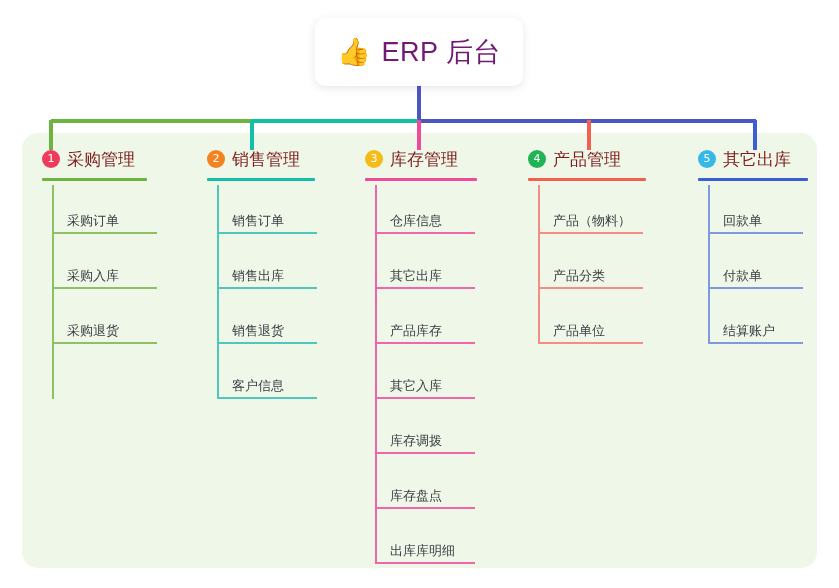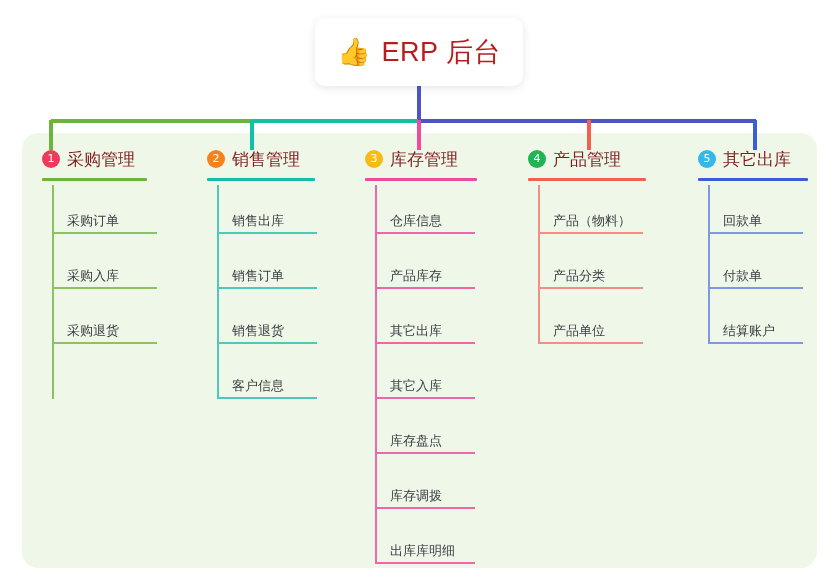--- a/index.html
+++ b/index.html
@@ -47,21 +47,21 @@
     justify-content: center;
     gap: 11px;
     box-sizing: border-box;
   }
   #root-emoji {
     font-size: 27px;
     line-height: 1;
   }
   #root-label {
     font-size: 27px;
-    color: #b91c1c;
+    color: #701a75;
     letter-spacing: 0.5px;
     white-space: nowrap;
   }
 
   
   #connectors {
     position: absolute;
     left: 0; top: 0;
     width: 839px;
     height: 588px;
@@ -184,25 +184,25 @@
       </div>
       <div class="column" style="left: 207px;">
         <div class="col-header">
           <span class="badge" style="background: rgb(245, 130, 32);">2</span>
           <span class="col-title">销售管理</span>
         </div>
         <div class="col-underline" style="background: rgb(19, 191, 166); width: 108px;"></div>
         <div class="col-body">
           <div class="spine" style="background: rgb(79, 200, 187); height: 214px;"></div>
           <div class="leaf">
+            <span class="leaf-label">销售订单</span>
+            <span class="leaf-underline" style="background: rgb(79, 200, 187); width: 100px;"></span>
+          </div>
+          <div class="leaf">
             <span class="leaf-label">销售出库</span>
-            <span class="leaf-underline" style="background: rgb(79, 200, 187); width: 100px;"></span>
-          </div>
-          <div class="leaf">
-            <span class="leaf-label">销售订单</span>
             <span class="leaf-underline" style="background: rgb(79, 200, 187); width: 100px;"></span>
           </div>
           <div class="leaf">
             <span class="leaf-label">销售退货</span>
             <span class="leaf-underline" style="background: rgb(79, 200, 187); width: 100px;"></span>
           </div>
           <div class="leaf">
             <span class="leaf-label">客户信息</span>
             <span class="leaf-underline" style="background: rgb(79, 200, 187); width: 100px;"></span>
           </div>
@@ -214,37 +214,37 @@
           <span class="col-title">库存管理</span>
         </div>
         <div class="col-underline" style="background: rgb(238, 75, 155); width: 112px;"></div>
         <div class="col-body">
           <div class="spine" style="background: rgb(239, 102, 171); height: 379px;"></div>
           <div class="leaf">
             <span class="leaf-label">仓库信息</span>
             <span class="leaf-underline" style="background: rgb(239, 102, 171); width: 100px;"></span>
           </div>
           <div class="leaf">
+            <span class="leaf-label">其它出库</span>
+            <span class="leaf-underline" style="background: rgb(239, 102, 171); width: 100px;"></span>
+          </div>
+          <div class="leaf">
             <span class="leaf-label">产品库存</span>
             <span class="leaf-underline" style="background: rgb(239, 102, 171); width: 100px;"></span>
           </div>
           <div class="leaf">
-            <span class="leaf-label">其它出库</span>
-            <span class="leaf-underline" style="background: rgb(239, 102, 171); width: 100px;"></span>
-          </div>
-          <div class="leaf">
             <span class="leaf-label">其它入库</span>
             <span class="leaf-underline" style="background: rgb(239, 102, 171); width: 100px;"></span>
           </div>
           <div class="leaf">
+            <span class="leaf-label">库存调拨</span>
+            <span class="leaf-underline" style="background: rgb(239, 102, 171); width: 100px;"></span>
+          </div>
+          <div class="leaf">
             <span class="leaf-label">库存盘点</span>
-            <span class="leaf-underline" style="background: rgb(239, 102, 171); width: 100px;"></span>
-          </div>
-          <div class="leaf">
-            <span class="leaf-label">库存调拨</span>
             <span class="leaf-underline" style="background: rgb(239, 102, 171); width: 100px;"></span>
           </div>
           <div class="leaf">
             <span class="leaf-label">出库库明细</span>
             <span class="leaf-underline" style="background: rgb(239, 102, 171); width: 100px;"></span>
           </div>
         </div>
       </div>
       <div class="column" style="left: 528px;">
         <div class="col-header">

